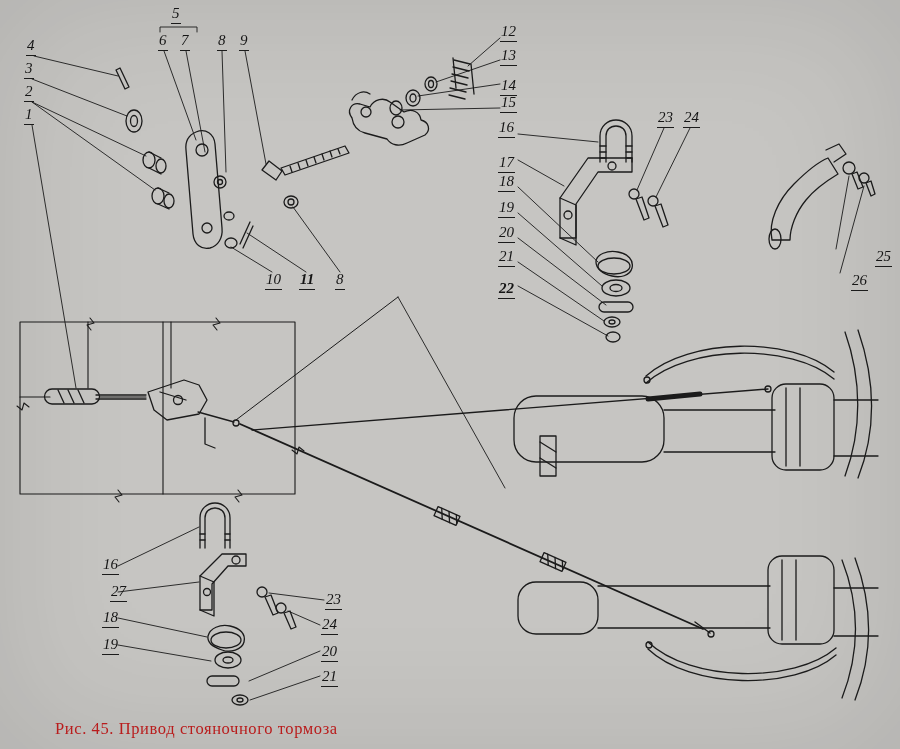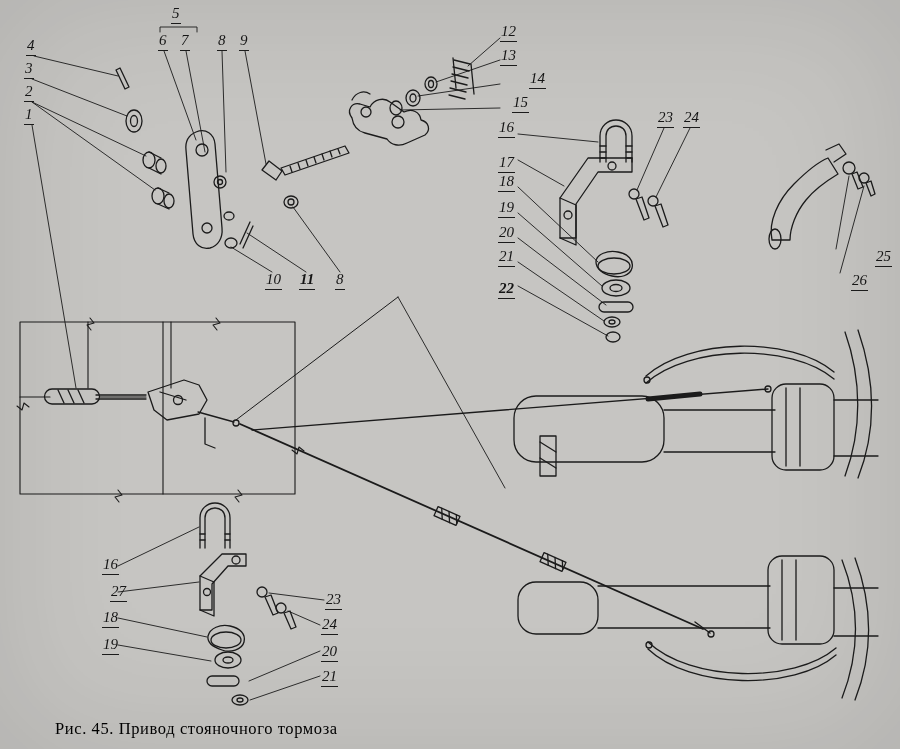--- a/index.html
+++ b/index.html
@@ -19,21 +19,21 @@
     border-bottom:1px solid #1b1b1b;
     padding:0 1px 1px 1px;
     white-space:nowrap;
     user-select:none;
   }
   .caption{
     position:absolute;
     left:55px;top:719px;
     font:16.5px "Liberation Serif", serif;
     letter-spacing:0.6px;
-    color:#000000;
+    color:#b91c1c;
   }
   .leader{fill:none;stroke:#1b1b1b;stroke-width:0.9px;}
 </style>
 </head>
 <body>
 
 <div class="stage">
 
   <svg id="diagram-svg" width="900" height="749" viewBox="0 0 900 749">
     <g stroke="#1b1b1b" fill="none" stroke-width="1.3" stroke-linecap="round" stroke-linejoin="round">
@@ -283,22 +283,22 @@
       <span class="callout" style="left: 171px; top: 6px;">5</span>
       <span class="callout" style="left: 158px; top: 33px;">6</span>
       <span class="callout" style="left: 180px; top: 33px;">7</span>
       <span class="callout" style="left: 217px; top: 33px;">8</span>
       <span class="callout" style="left: 239px; top: 33px;">9</span>
       <span class="callout" style="left: 265px; top: 272px;">10</span>
       <span class="callout" style="left: 299px; top: 272px; font-weight: bold;">11</span>
       <span class="callout" style="left: 335px; top: 272px;">8</span>
       <span class="callout" style="left: 500px; top: 24px;">12</span>
       <span class="callout" style="left: 500px; top: 48px;">13</span>
-      <span class="callout" style="left: 500px; top: 71px; margin-left: 29px;">14</span>
-      <span class="callout" style="left: 500px; top: 95px; margin-left: 12px;">15</span>
+      <span class="callout" style="left: 500px; top: 78px;">14</span>
+      <span class="callout" style="left: 500px; top: 95px;">15</span>
       <span class="callout" style="left: 498px; top: 120px;">16</span>
       <span class="callout" style="left: 498px; top: 155px;">17</span>
       <span class="callout" style="left: 498px; top: 174px;">18</span>
       <span class="callout" style="left: 498px; top: 200px;">19</span>
       <span class="callout" style="left: 498px; top: 225px;">20</span>
       <span class="callout" style="left: 498px; top: 249px;">21</span>
       <span class="callout" style="left: 498px; top: 281px; font-weight: bold;">22</span>
       <span class="callout" style="left: 657px; top: 110px;">23</span>
       <span class="callout" style="left: 683px; top: 110px;">24</span>
       <span class="callout" style="left: 828px; top: 249px; margin-left: 47px;">25</span>

